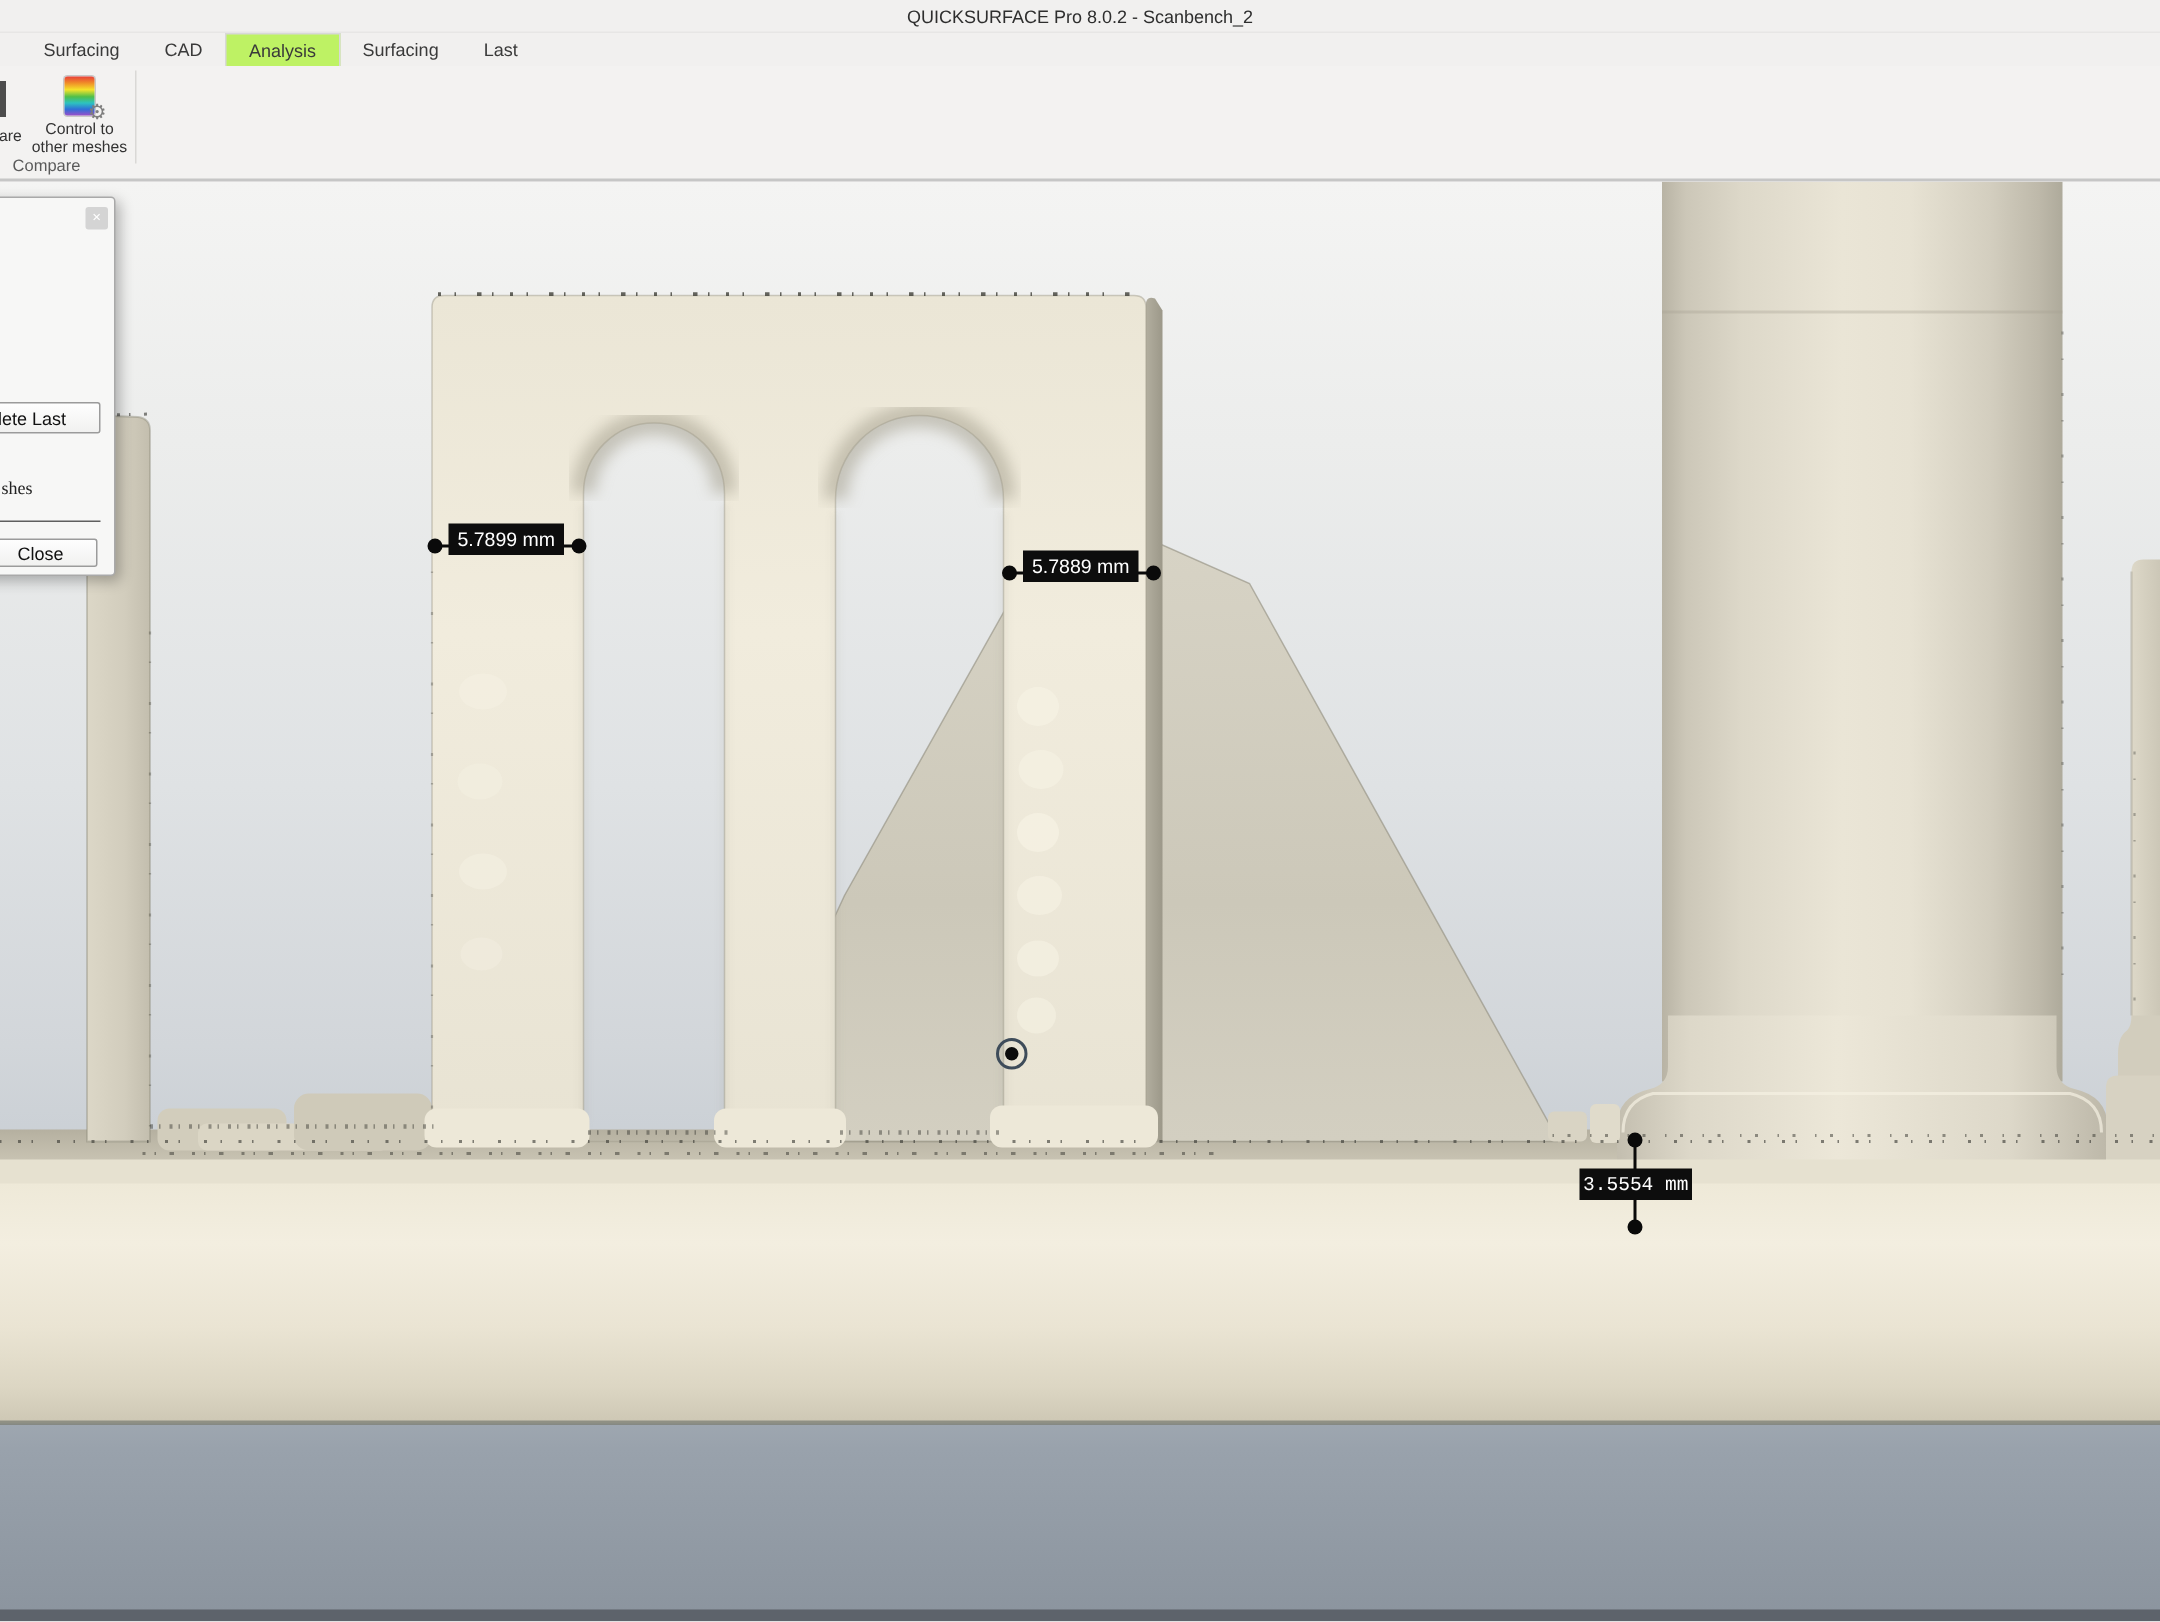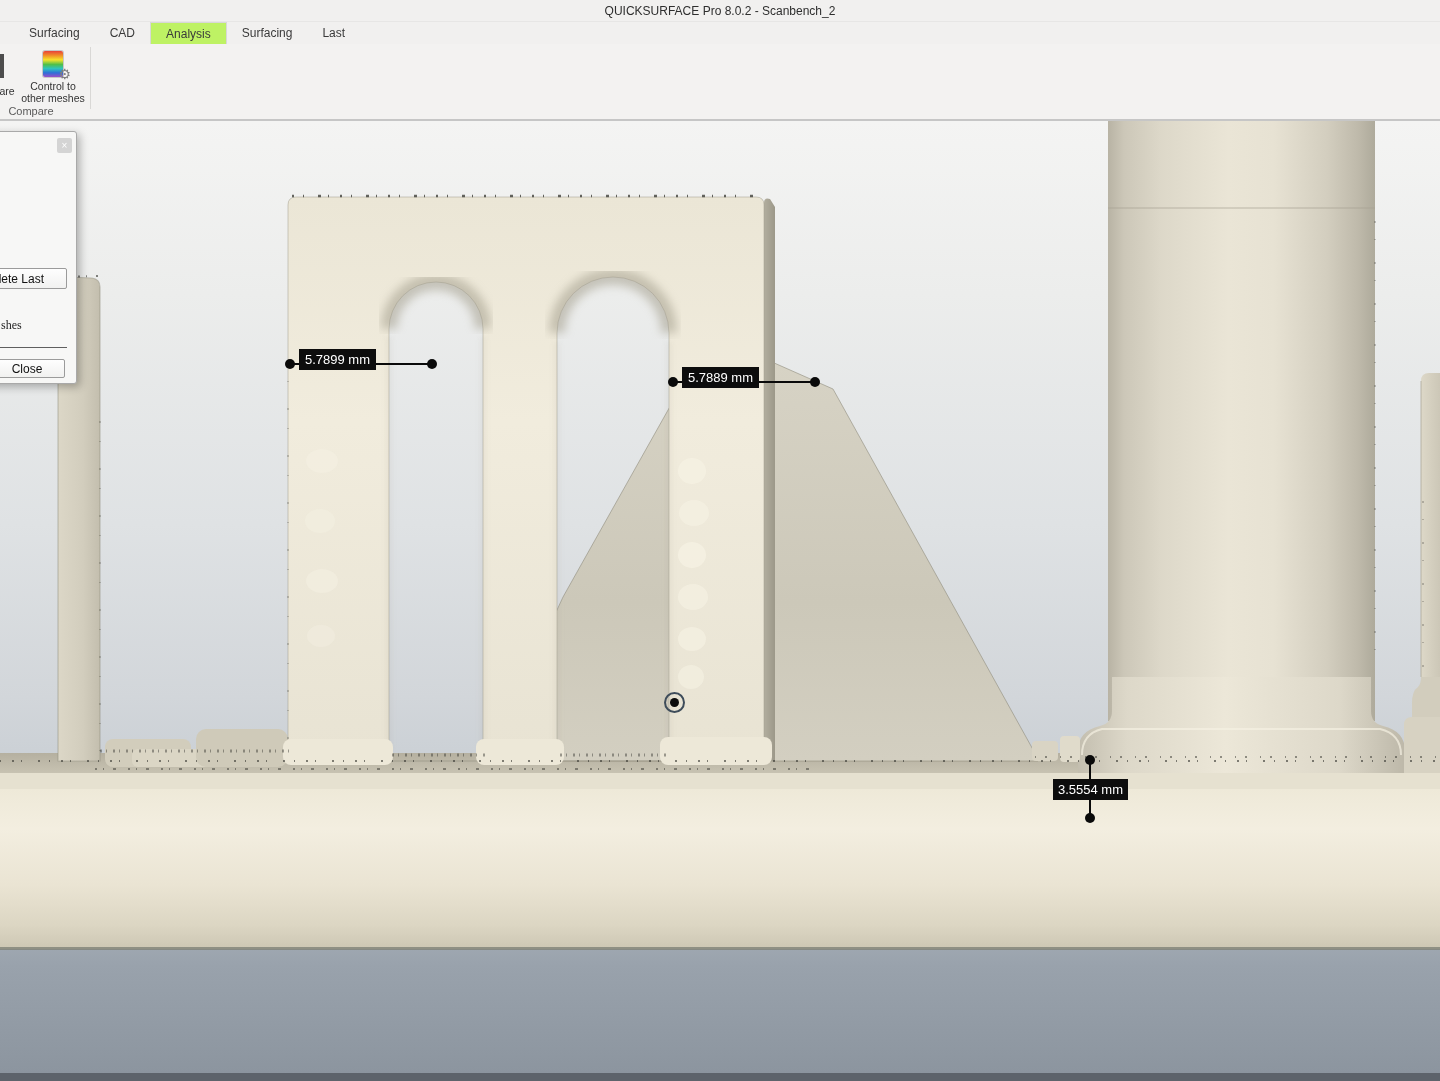--- a/index.html
+++ b/index.html
@@ -57,33 +57,33 @@
   .dlg-btn{
     position:absolute;box-sizing:border-box;background:linear-gradient(180deg,#fefefe,#f1f1f0);
     border:1px solid #8f8f8f;border-radius:2px;display:flex;align-items:center;justify-content:center;
     color:#111;
   }
   .dlg-btn.dellast{left:4px;top:136px;right:9px;height:21px;justify-content:flex-end;padding-right:22px;font-size:12px;border-color:#9b9b9b;}
   .dlg-label-meshes{position:absolute;left:75px;top:186px;font-size:12px;color:#222;font-family:Liberation Serif, serif;}
   .dlg-sep{position:absolute;left:2px;top:215px;right:9px;height:1px;background:#5f5f5f;}
   .dlg-btn.close{left:63px;top:227px;right:11px;height:19px;font-size:12px;border-color:#9b9b9b;}
   
-  .meas{position:absolute;padding-left:46px;}
+  .meas{position:absolute;}
   .meas .dot{position:absolute;width:10px;height:10px;border-radius:50%;background:#0a0a0a;}
   .meas .mline{position:absolute;background:#0a0a0a;}
   .meas .mlbl{
     position:absolute;background:#0d0d0d;color:#fff;font-size:13px;
     display:flex;align-items:center;justify-content:center;white-space:nowrap;
   }
   .meas.h{height:12px;}
   .meas.h .dot.a{left:0;top:1px;}
   .meas.h .dot.b{right:0;top:1px;}
   .meas.h .mline{left:4px;right:4px;top:5px;height:2px;}
   .meas.h .mlbl{left:14px;top:-9px;width:77px;height:21px;}
-  .meas.v{width:12px;}
+  .meas.v{width:12px;font-family:Liberation Mono, monospace;}
   .meas.v .dot.a{top:0;left:1px;}
   .meas.v .dot.b{bottom:0;left:1px;}
   .meas.v .mline{top:4px;bottom:4px;left:5px;width:2px;}
   
   .target{
     position:absolute;width:21px;height:21px;border:2.5px solid #3e4c5a;border-radius:50%;
     box-sizing:border-box;display:flex;align-items:center;justify-content:center;
   }
   .target .cdot{width:9px;height:9px;border-radius:50%;background:#0c0c0c;}
 </style>

